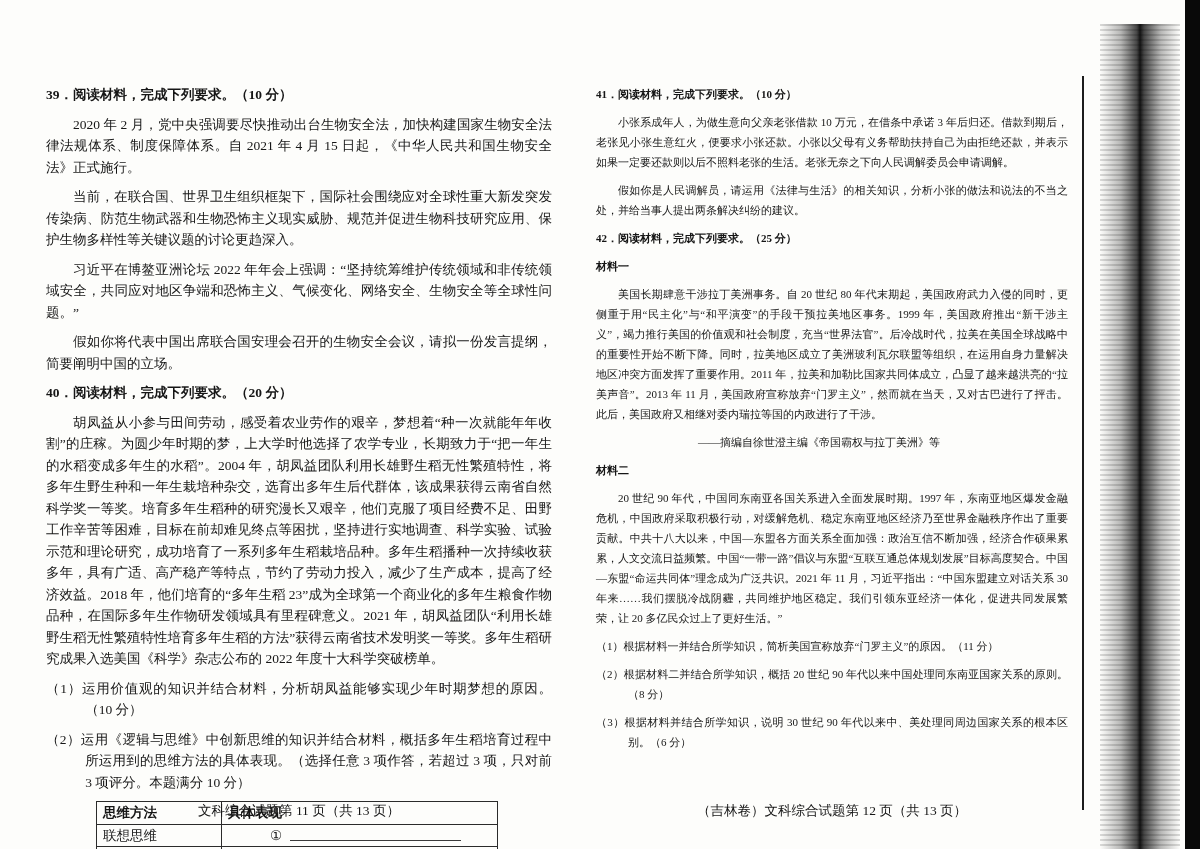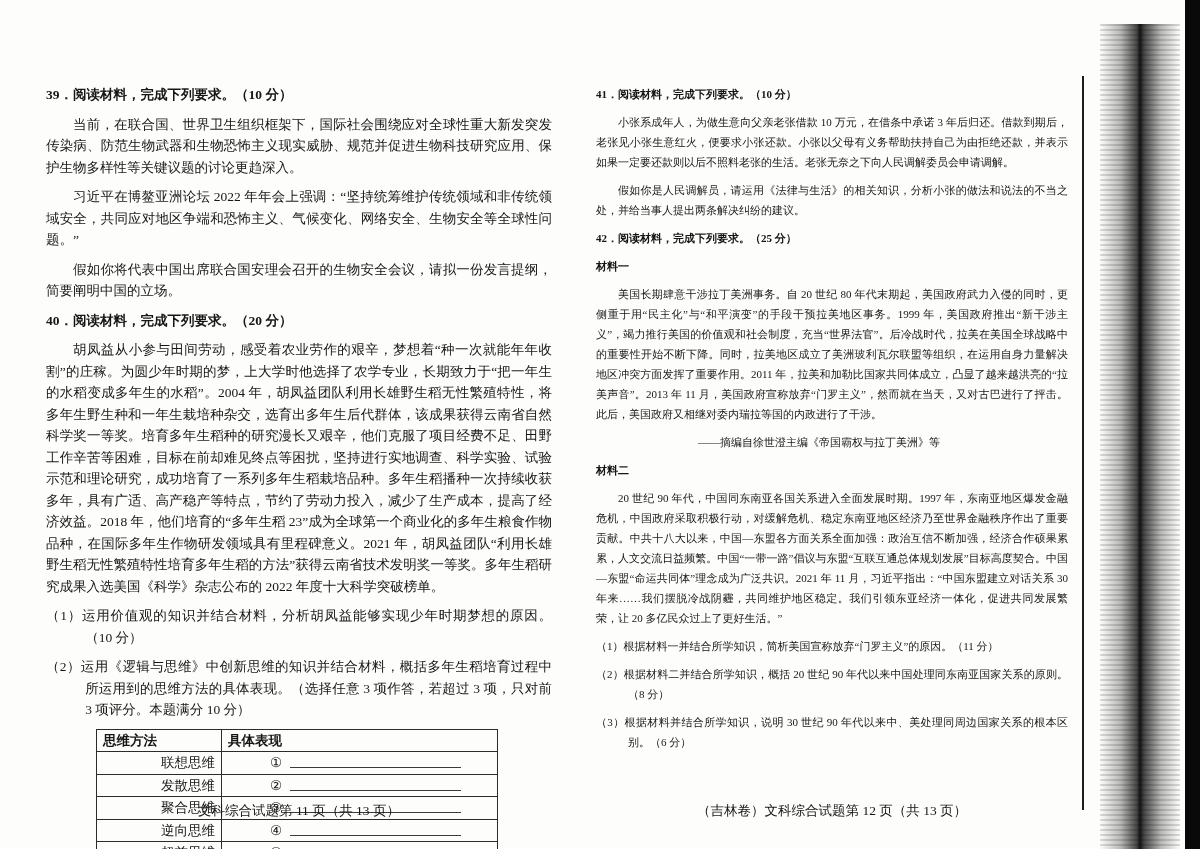--- a/index.html
+++ b/index.html
@@ -16,21 +16,21 @@
   .col-right{left:588px;top:76px;width:488px;font-size:11px;line-height:20px;}
   p{margin:8px;text-indent:2em;}
   .q-heading{font-weight:700;text-indent:0;}
   .sub-q{text-indent:-2.9em;padding-left:2.9em;}
   .material-label{font-weight:700;text-indent:0;font-family:Liberation Serif, serif;}
   .attribution{text-indent:0;text-align:center;padding-right:26px;font-family:Liberation Serif, serif;}
   
   table.methods{border-collapse:collapse;margin:5px 0 0 58px;width:402px;font-size:13.5px;}
   table.methods th,table.methods td{border:1.5px solid #2b2b2b;padding:0 6px;height:21px;}
   table.methods th{font-weight:700;text-align:left;}
-  td.method-cell{text-align:right;width:112px;}
+  td.method-cell{text-align:left;width:112px;}
   td.expr-cell .expr-wrap{display:flex;align-items:flex-end;}
   td.expr-cell .num{margin-left:42px;line-height:19px;}
   td.expr-cell .fill-line{flex:1;border-bottom:1.4px solid #3b3b3b;margin:0 30px 4px 8px;height:1px;}
   
   .footer{position:absolute;top:802px;text-align:center;font-size:13.5px;}
   .footer-left{left:38px;width:522px;}
   .footer-right{left:588px;width:488px;}
   
   .page-edge-line{position:absolute;left:1082px;top:76px;width:2px;height:734px;background:#1c1c1c;}
   .binding-shadow{
@@ -39,20 +39,21 @@
       repeating-linear-gradient(180deg,rgba(0,0,0,0.14) 0 2px,rgba(0,0,0,0) 2px 5px),
       linear-gradient(90deg,rgba(0,0,0,0) 0%,rgba(80,80,80,0.40) 26%,rgba(30,30,30,0.82) 46%,#141414 50%,rgba(30,30,30,0.82) 55%,rgba(80,80,80,0.40) 76%,rgba(0,0,0,0) 100%);
   }
   .scan-edge-bar{position:absolute;right:0;top:0;width:15px;height:849px;background:#090909;}
 </style>
 </head>
 <body>
 
 <div class="col col-left">
   <p class="q-heading">39．阅读材料，完成下列要求。（10 分）</p>
+  <p>2020 年 2 月，党中央强调要尽快推动出台生物安全法，加快构建国家生物安全法律法规体系、制度保障体系。自 2021 年 4 月 15 日起，《中华人民共和国生物安全法》正式施行。</p>
   <p>当前，在联合国、世界卫生组织框架下，国际社会围绕应对全球性重大新发突发传染病、防范生物武器和生物恐怖主义现实威胁、规范并促进生物科技研究应用、保护生物多样性等关键议题的讨论更趋深入。</p>
   <p>习近平在博鳌亚洲论坛 2022 年年会上强调：“坚持统筹维护传统领域和非传统领域安全，共同应对地区争端和恐怖主义、气候变化、网络安全、生物安全等全球性问题。”</p>
   <p>假如你将代表中国出席联合国安理会召开的生物安全会议，请拟一份发言提纲，简要阐明中国的立场。</p>
 
   <p class="q-heading">40．阅读材料，完成下列要求。（20 分）</p>
   <p>胡凤益从小参与田间劳动，感受着农业劳作的艰辛，梦想着“种一次就能年年收割”的庄稼。为圆少年时期的梦，上大学时他选择了农学专业，长期致力于“把一年生的水稻变成多年生的水稻”。2004 年，胡凤益团队利用长雄野生稻无性繁殖特性，将多年生野生种和一年生栽培种杂交，选育出多年生后代群体，该成果获得云南省自然科学奖一等奖。培育多年生稻种的研究漫长又艰辛，他们克服了项目经费不足、田野工作辛苦等困难，目标在前却难见终点等困扰，坚持进行实地调查、科学实验、试验示范和理论研究，成功培育了一系列多年生稻栽培品种。多年生稻播种一次持续收获多年，具有广适、高产稳产等特点，节约了劳动力投入，减少了生产成本，提高了经济效益。2018 年，他们培育的“多年生稻 23”成为全球第一个商业化的多年生粮食作物品种，在国际多年生作物研发领域具有里程碑意义。2021 年，胡凤益团队“利用长雄野生稻无性繁殖特性培育多年生稻的方法”获得云南省技术发明奖一等奖。多年生稻研究成果入选美国《科学》杂志公布的 2022 年度十大科学突破榜单。</p>
   <p class="sub-q">（1）运用价值观的知识并结合材料，分析胡凤益能够实现少年时期梦想的原因。（10 分）</p>
   <p class="sub-q">（2）运用《逻辑与思维》中创新思维的知识并结合材料，概括多年生稻培育过程中所运用到的思维方法的具体表现。（选择任意 3 项作答，若超过 3 项，只对前 3 项评分。本题满分 10 分）</p>
 
   <table class="methods">

